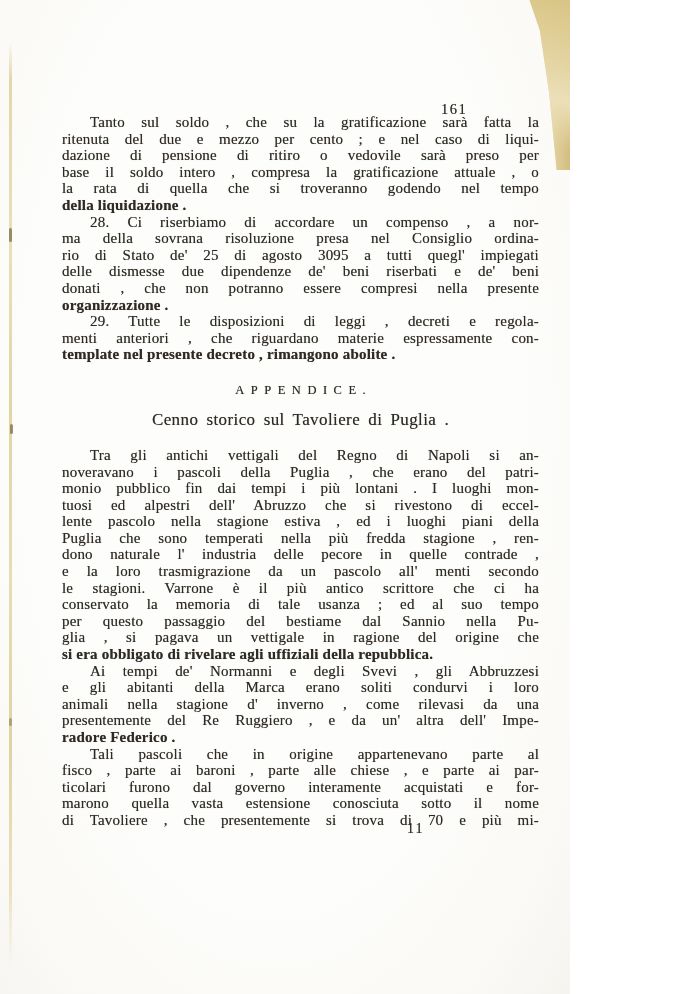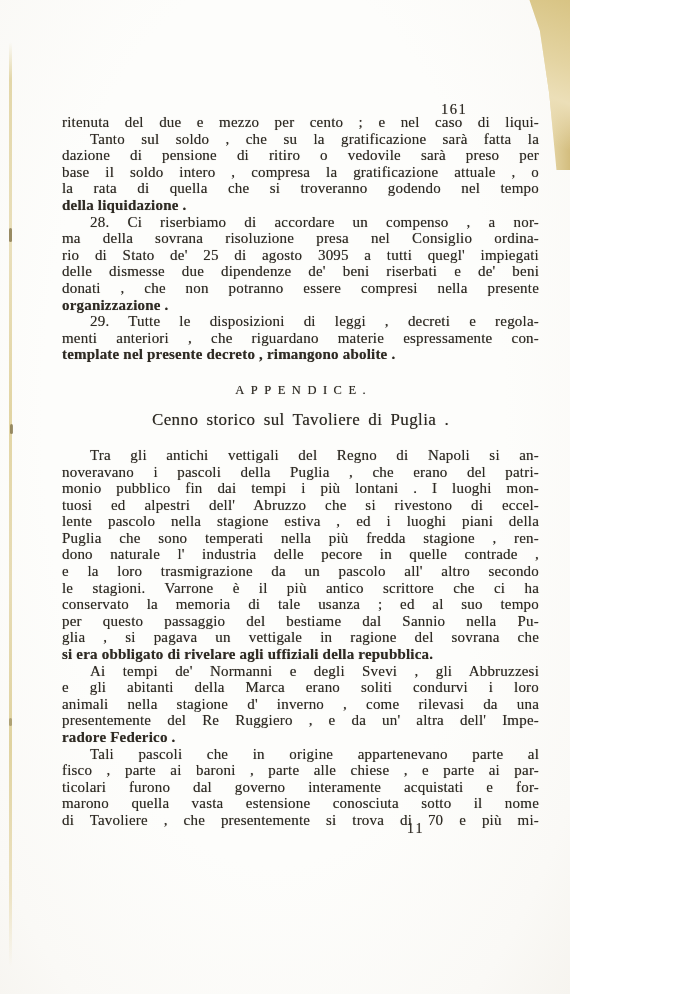--- a/index.html
+++ b/index.html
@@ -87,22 +87,22 @@
   <div class="crease-speck" style="left:10px; top:424px; height:10px;"></div>
   <div class="crease-speck" style="left:9px; top:718px; height:8px; opacity:.5;"></div>
   <div class="edge-right-top"></div>
   <div class="edge-right-line"></div>
 
   <div class="page-number printed">161</div>
 
   <div class="text-block printed">
     <div id="top-paragraphs">
         <div class="paragraph">
+          <div class="line indent">Tanto sul soldo , che su la gratificazione sarà fatta la</div>
           <div class="line">ritenuta del due e mezzo per cento ; e nel caso di liqui-</div>
-          <div class="line indent">Tanto sul soldo , che su la gratificazione sarà fatta la</div>
           <div class="line">dazione di pensione di ritiro o vedovile sarà preso per</div>
           <div class="line">base il soldo intero , compresa la gratificazione attuale , o</div>
           <div class="line">la rata di quella che si troveranno godendo nel tempo</div>
           <div class="line lastline">della liquidazione .</div>
         </div>
         <div class="paragraph">
           <div class="line indent">28. Ci riserbiamo di accordare un compenso , a nor-</div>
           <div class="line">ma della sovrana risoluzione presa nel Consiglio ordina-</div>
           <div class="line">rio di Stato de' 25 di agosto 3095 a tutti quegl' impiegati</div>
           <div class="line">delle dismesse due dipendenze de' beni riserbati e de' beni</div>
@@ -121,25 +121,25 @@
 
     <div id="appendix-paragraphs">
         <div class="paragraph">
           <div class="line indent">Tra gli antichi vettigali del Regno di Napoli si an-</div>
           <div class="line">noveravano i pascoli della Puglia , che erano del patri-</div>
           <div class="line">monio pubblico fin dai tempi i più lontani . I luoghi mon-</div>
           <div class="line">tuosi ed alpestri dell' Abruzzo che si rivestono di eccel-</div>
           <div class="line">lente pascolo nella stagione estiva , ed i luoghi piani della</div>
           <div class="line">Puglia che sono temperati nella più fredda stagione , ren-</div>
           <div class="line">dono naturale l' industria delle pecore in quelle contrade ,</div>
-          <div class="line">e la loro trasmigrazione da un pascolo all' altro secondo</div>
+          <div class="line">e la loro trasmigrazione da un pascolo all' menti secondo</div>
           <div class="line">le stagioni. Varrone è il più antico scrittore che ci ha</div>
           <div class="line">conservato la memoria di tale usanza ; ed al suo tempo</div>
           <div class="line">per questo passaggio del bestiame dal Sannio nella Pu-</div>
-          <div class="line">glia , si pagava un vettigale in ragione del sovrana che</div>
+          <div class="line">glia , si pagava un vettigale in ragione del origine che</div>
           <div class="line lastline">si era obbligato di rivelare agli uffiziali della repubblica.</div>
         </div>
         <div class="paragraph">
           <div class="line indent">Ai tempi de' Normanni e degli Svevi , gli Abbruzzesi</div>
           <div class="line">e gli abitanti della Marca erano soliti condurvi i loro</div>
           <div class="line">animali nella stagione d' inverno , come rilevasi da una</div>
           <div class="line">presentemente del Re Ruggiero , e da un' altra dell' Impe-</div>
           <div class="line lastline">radore Federico .</div>
         </div>
         <div class="paragraph">

